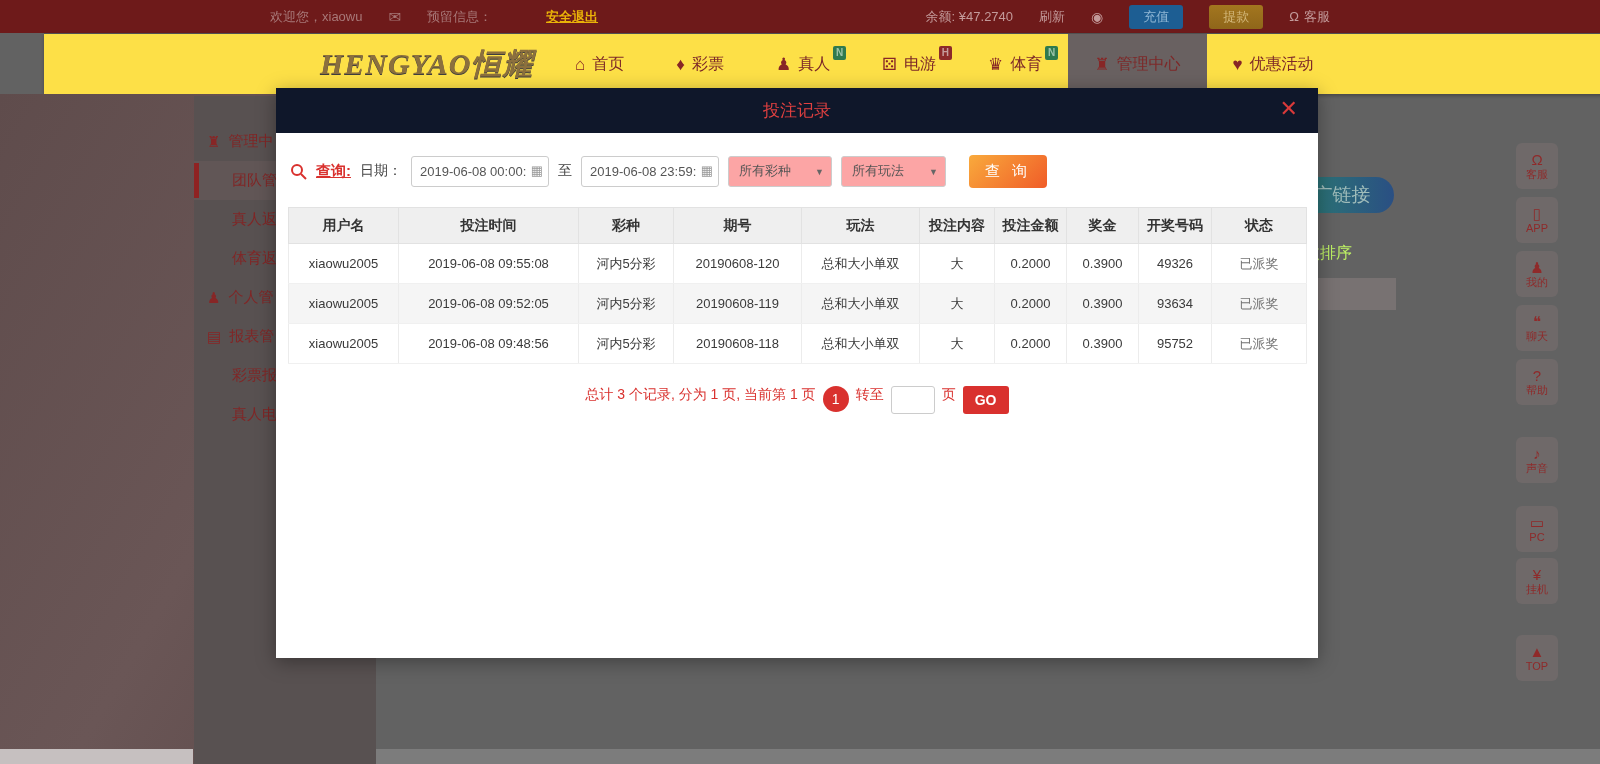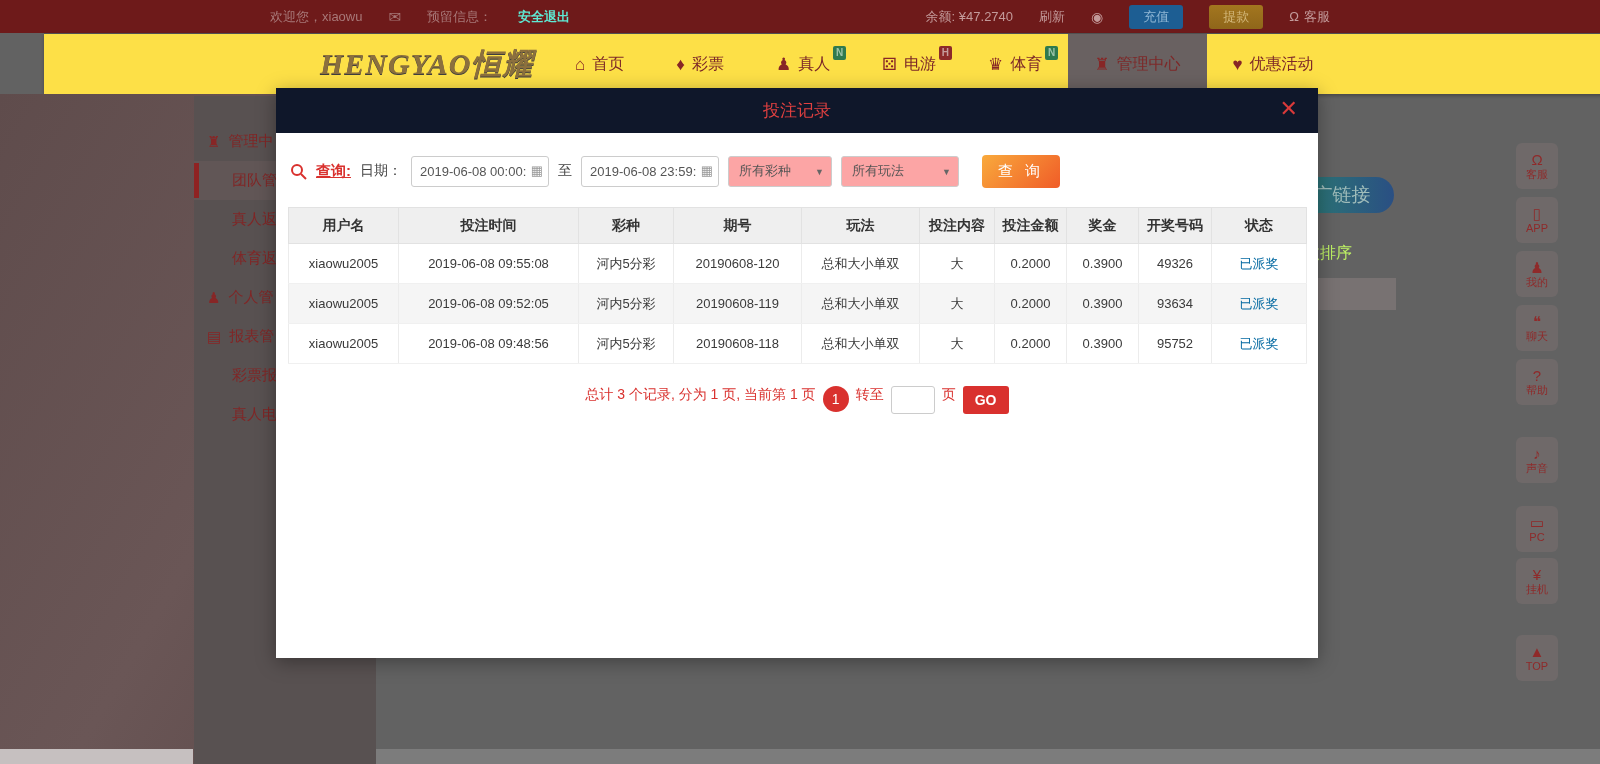--- a/index.html
+++ b/index.html
@@ -3,21 +3,21 @@
 <meta charset="utf-8">
 <style>
   * { margin:0; padding:0; box-sizing:border-box; }
   body { font-family:"Liberation Sans","DejaVu Sans",sans-serif; background:#444; }
   .page { position:relative; width:1600px; height:764px; overflow:hidden; background:#626262; }
 
   
   .topbar { position:absolute; left:0; top:0; width:1600px; height:33px; background:#6e1a1a; display:flex; align-items:center; justify-content:space-between; padding:0 270px 0 270px; font-size:13px; color:#a87878; }
   .topbar-left, .topbar-right { display:flex; align-items:center; gap:26px; }
   .tb-mail { font-size:15px; color:#a87878; }
-  .tb-logout { color:#5eead4; font-weight:bold; cursor:pointer; }
+  .tb-logout { color:#eab308; font-weight:bold; text-decoration:underline; cursor:pointer;margin-left:28px; }
   .tb-balance { color:#c39a9a; }
   .tb-eye { color:#c39a9a; font-size:14px; }
   .tb-btn { display:inline-block; padding:3px 14px; border-radius:3px; font-size:13px; cursor:pointer; }
   .tb-btn.blue { background:#1d5e93; color:#8fb6d4; }
   .tb-btn.gold { background:linear-gradient(180deg,#a3761f,#8f661a); color:#d4b97c; }
   .tb-service { display:flex; align-items:center; gap:5px; color:#c39a9a; }
 
   .navbar { position:absolute; left:0; top:33px; width:1600px; height:61px; background:#fde047; border-top:1px solid #515151; box-shadow:0 2px 3px rgba(0,0,0,.25); display:flex; align-items:center;margin-left:44px; }
   .logo { position:absolute; left:276px; top:10px; font-family:"Liberation Serif","DejaVu Serif",serif; font-weight:bold; font-style:italic; font-size:30px; color:#8c703d; letter-spacing:1px; text-shadow:0 1px 0 #3e3e3e; }
   .nav-items { position:absolute; left:505px; top:0; height:61px; display:flex; align-items:stretch; }
@@ -64,21 +64,21 @@
   .q-input-wrap { position:relative; }
   .cal-ic { position:absolute; right:6px; top:7px; color:#999; font-size:13px; }
   .q-select { position:relative; height:31px; border:1px solid #ccc; border-radius:3px; background:#fca5a5; display:flex; align-items:center; padding:0 22px 0 10px; color:#555; font-size:13px; cursor:pointer; }
   .q-select .caret { position:absolute; right:7px; top:10px; font-size:9px; color:#666; }
   .q-btn { width:78px; height:33px; border:none; border-radius:4px; background:linear-gradient(135deg,#f9aa3c,#f05c28); color:#fff; font-size:15px; letter-spacing:4px; cursor:pointer; font-family:inherit; }
 
   .bet-table { border-collapse:collapse; margin:20px 12px 0 12px; width:1018px; table-layout:fixed; }
   .bet-table th { background:#efefef; color:#333; font-size:14px; font-weight:bold; height:36px; border:1px solid #e2e2e2; }
   .bet-table td { color:#3a3a3a; font-size:13px; text-align:center; height:40px; border-left:1px solid #ececec; border-right:1px solid #ececec; border-bottom:1px solid #f0f0f0; background:#fff; }
   .bet-table tr.stripe td { background:#f5f5f5; }
-  .bet-table td.status { color:#0369a1; cursor:pointer; }
+  .bet-table td.status { color:#737373; cursor:pointer; }
 
   .pagination { display:flex; align-items:flex-start; justify-content:center; gap:7px; margin-top:22px; color:#d9312e; font-size:14px; }
   .pg-circle { width:26px; height:26px; border-radius:50%; background:#d9312e; color:#fff; display:flex; align-items:center; justify-content:center; font-size:14px; cursor:pointer; }
   .pg-input { width:44px; height:28px; border:1px solid #ccc; border-radius:3px; font-family:inherit; padding:0 4px; }
   .pg-go { width:46px; height:28px; border:none; border-radius:3px; background:#d9312e; color:#fff; font-weight:bold; font-size:14px; cursor:pointer; font-family:inherit; }
 </style>
 </head>
 <body>
 
 <div class="page">
@@ -236,21 +236,21 @@
       </span>
       <span class="q-to">至</span>
       <span class="q-input-wrap">
         <input class="q-input" value="2019-06-08 23:59:59" style="">
         <span class="cal-ic">▦</span>
       </span>
       <span class="q-select" style="width:104px">
         <span>所有彩种</span>
         <span class="caret">▼</span>
       </span>
-      <span class="q-select" style="width:118px">
+      <span class="q-select" style="width:105px">
         <span>所有玩法</span>
         <span class="caret">▼</span>
       </span>
       <button class="q-btn" style="margin-left:14px">查 询</button>
     </div>
 
     <table class="bet-table">
       <colgroup>
         <col style="width:110px">
           <col style="width:180px">

